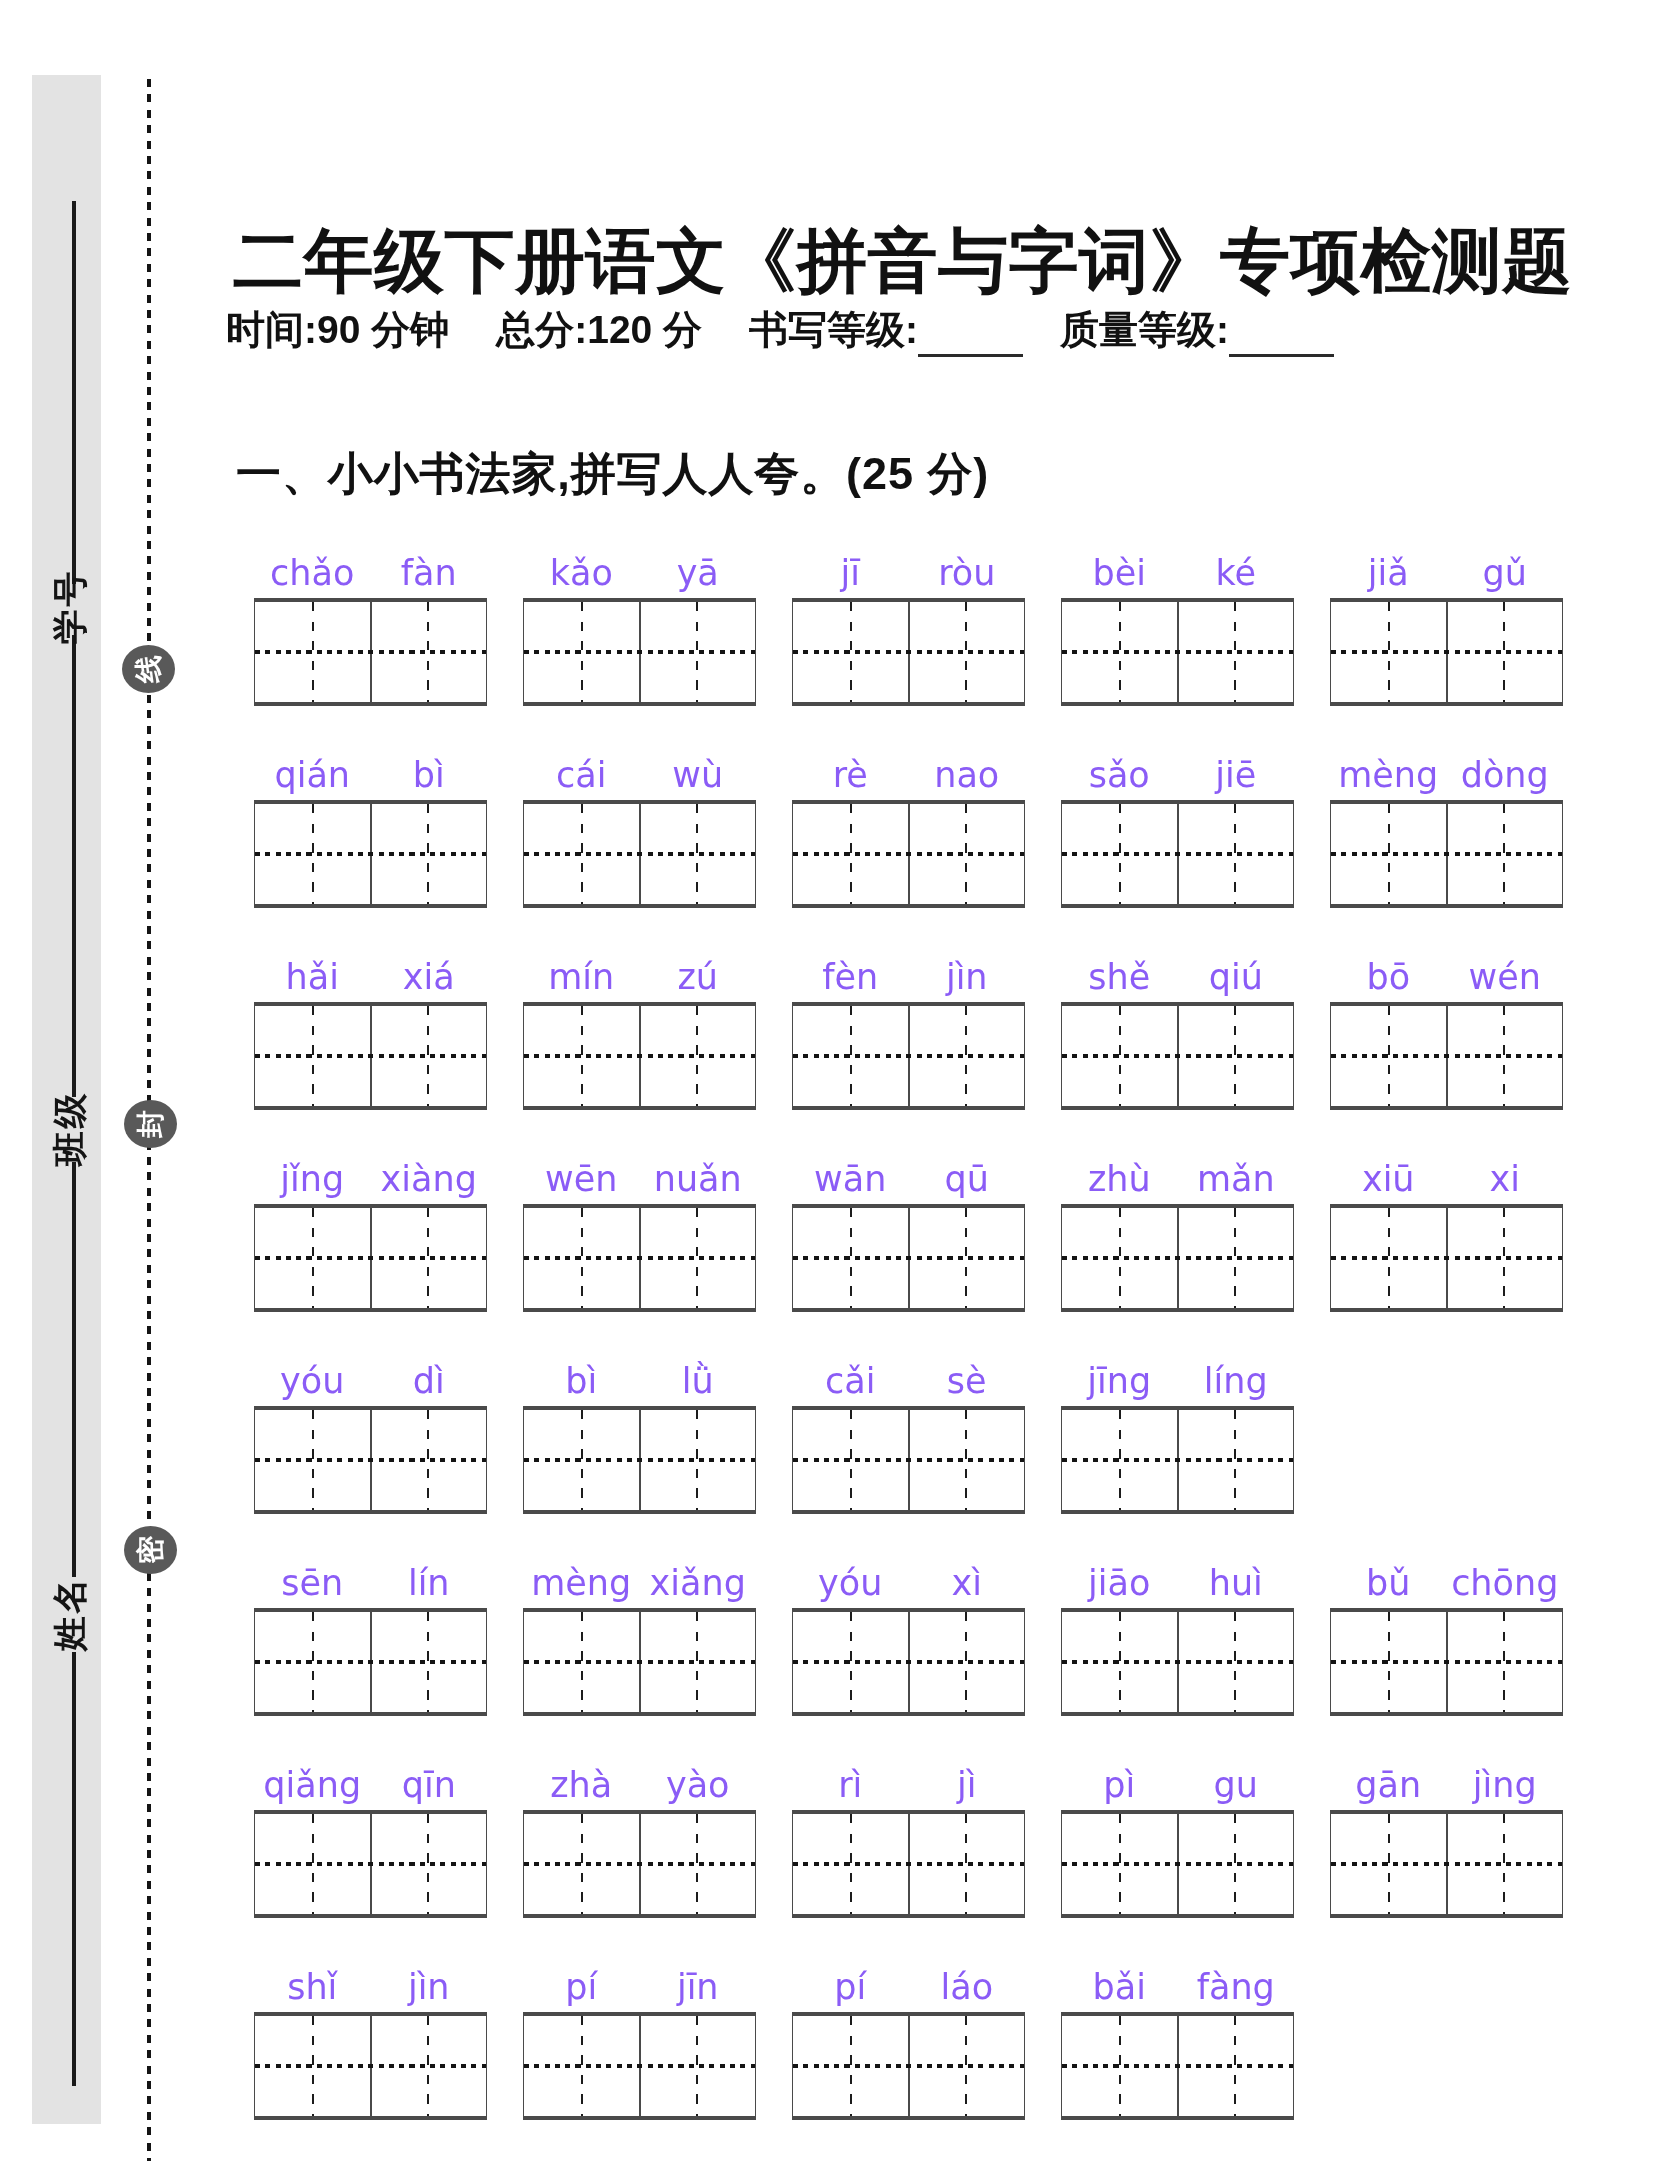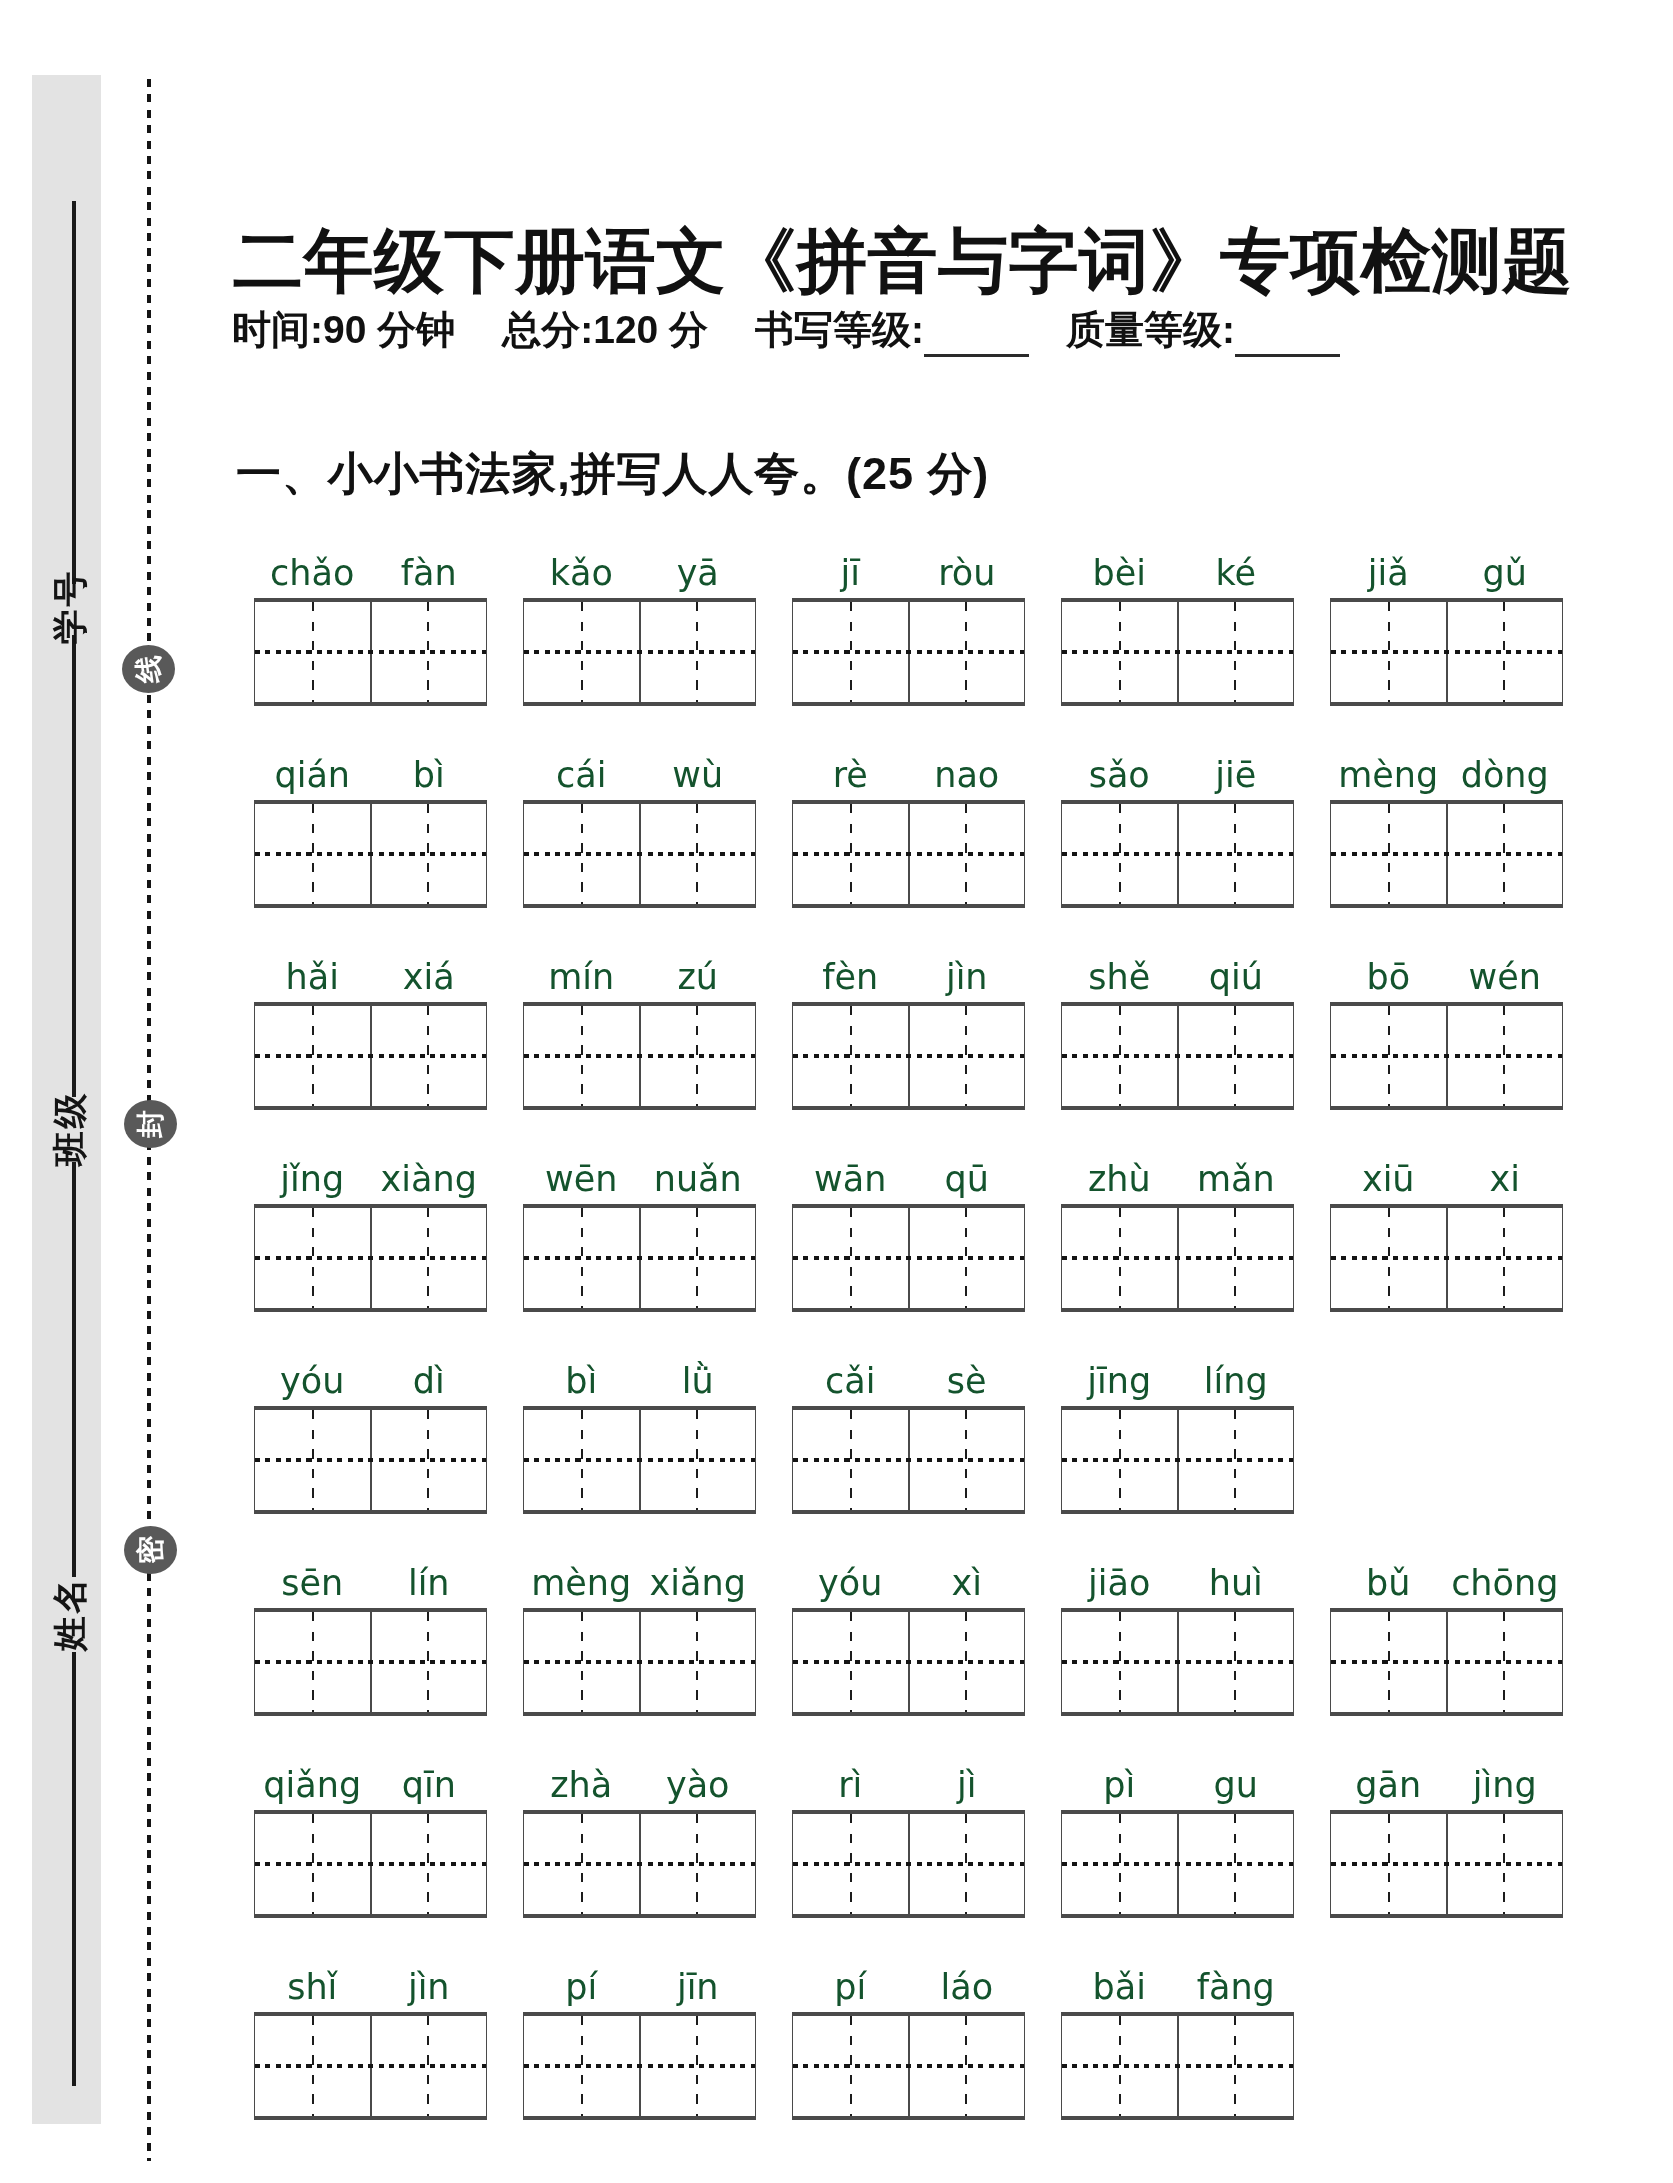--- a/index.html
+++ b/index.html
@@ -46,21 +46,21 @@
   .seal-stamp span{
     color:#ffffff;font-size:28px;font-weight:700;transform:rotate(-90deg);
   }
   
   .doc-title{
     position:absolute;left:233px;top:168px;width:1353px;
     font-family:"Liberation Serif", serif;
     font-size:70px;font-weight:700;letter-spacing:0.5px;white-space:nowrap;
   }
   .info-line{
-    position:absolute;left:232px;top:303px;width:1353px;
+    position:absolute;left:226px;top:303px;width:1353px;
     font-size:39px;font-weight:600;white-space:nowrap;
     display:flex;align-items:flex-end;
   }
   .info-item{margin-right:47px;}
   .info-item.tight{margin-right:0;}
   .blank-line{
     display:inline-block;width:105px;height:39px;
     border-bottom:3.3px solid #2a2a2a;margin-right:37px;
   }
   .blank-line.last{margin-right:0;}
@@ -68,21 +68,21 @@
     position:absolute;left:236px;top:444px;
     font-size:45px;font-weight:700;white-space:nowrap;letter-spacing:0.9px;
   }
   
   #grid{position:absolute;left:254px;top:547px;width:1312px;}
   .grid-row{display:flex;gap:36px;margin-bottom:43px;}
   .word-group{width:233px;flex:0 0 233px;}
   .pinyin-line{
     height:51px;display:flex;align-items:flex-end;
     font-family:"DejaVu Sans", sans-serif;
-    font-size:35px;color:#14532d;
+    font-size:35px;color:#8b5cf6;
     padding-bottom:4.7px;box-sizing:border-box;
   }
   .syllable{display:inline-block;width:117px;text-align:center;white-space:nowrap;}
   .tian-box{
     position:relative;width:233px;height:108px;box-sizing:border-box;
     border:1.9px solid var(--border-gray);
     border-top-width:4.2px;border-bottom-width:4.2px;
     background:#ffffff;
   }
   .vsolid{

